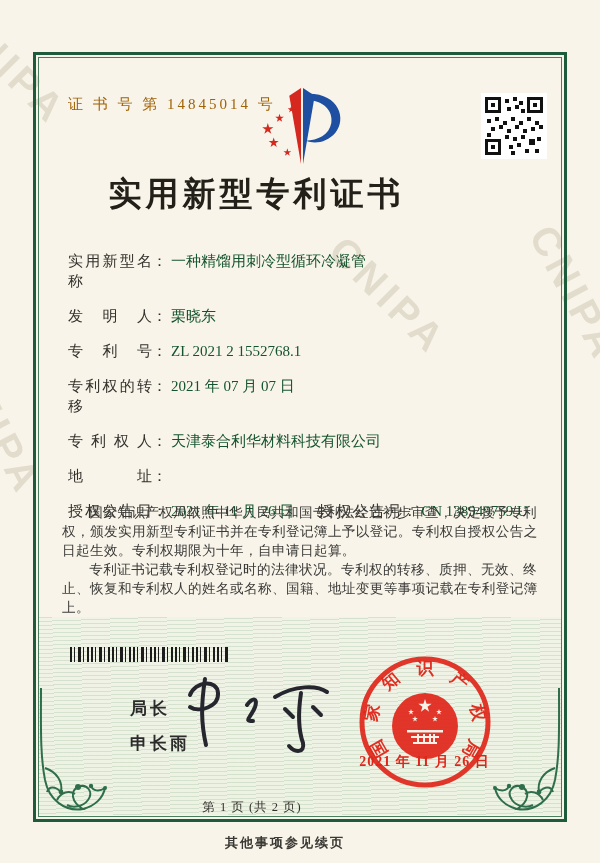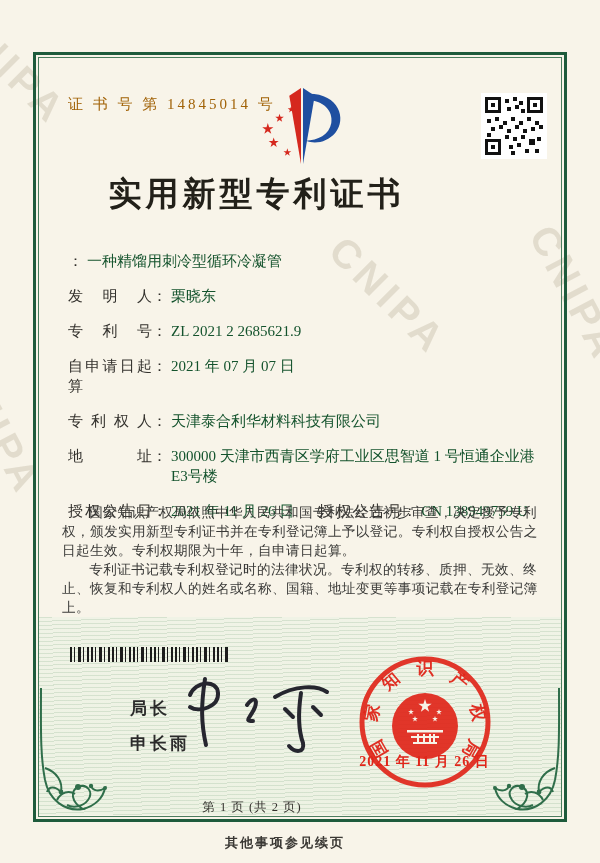--- a/index.html
+++ b/index.html
@@ -174,47 +174,47 @@
       <rect x="44" y="56" width="4" height="4"></rect>
       <rect x="54" y="56" width="4" height="4"></rect>
     <rect x="30" y="58" width="4" height="4"></rect>
   </g>
 </svg>
 
 <div class="title">实用新型专利证书</div>
 
 <div class="fields">
   <div class="frow">
+    <span class="flabel">实用新型名称</span>
       <span class="fcolon">：</span>
     <span class="fvalue">一种精馏用刺冷型循环冷凝管</span>
   </div>
   <div class="frow">
     <span class="flabel">发明人</span>
       <span class="fcolon">：</span>
     <span class="fvalue">栗晓东</span>
   </div>
   <div class="frow">
     <span class="flabel">专利号</span>
       <span class="fcolon">：</span>
-    <span class="fvalue">ZL 2021 2 2685621.9</span>
-  </div>
-  <div class="frow">
-    <span class="flabel">自申请日起算</span>
+    <span class="fvalue">ZL 2021 2 1552768.1</span>
+  </div>
+  <div class="frow">
+    <span class="flabel">专利权的转移</span>
       <span class="fcolon">：</span>
     <span class="fvalue">2021 年 07 月 07 日</span>
   </div>
   <div class="frow">
     <span class="flabel">专利权人</span>
       <span class="fcolon">：</span>
     <span class="fvalue">天津泰合利华材料科技有限公司</span>
   </div>
   <div class="frow">
     <span class="flabel">地址</span>
       <span class="fcolon">：</span>
-    <span class="fvalue">300000 天津市西青区学府工业区思智道 1 号恒通企业港 E3号楼</span>
   </div>
   <div class="frow">
     <span class="flabel">授权公告日</span>
       <span class="fcolon">：</span>
     <span class="fvalue">2021 年 11 月 26 日</span>
     <span class="grant-group2">
       <span class="flabel">授权公告号</span>
         <span class="fcolon">：</span>
       <span class="fvalue">CN 138949759 U</span>
     </span>

